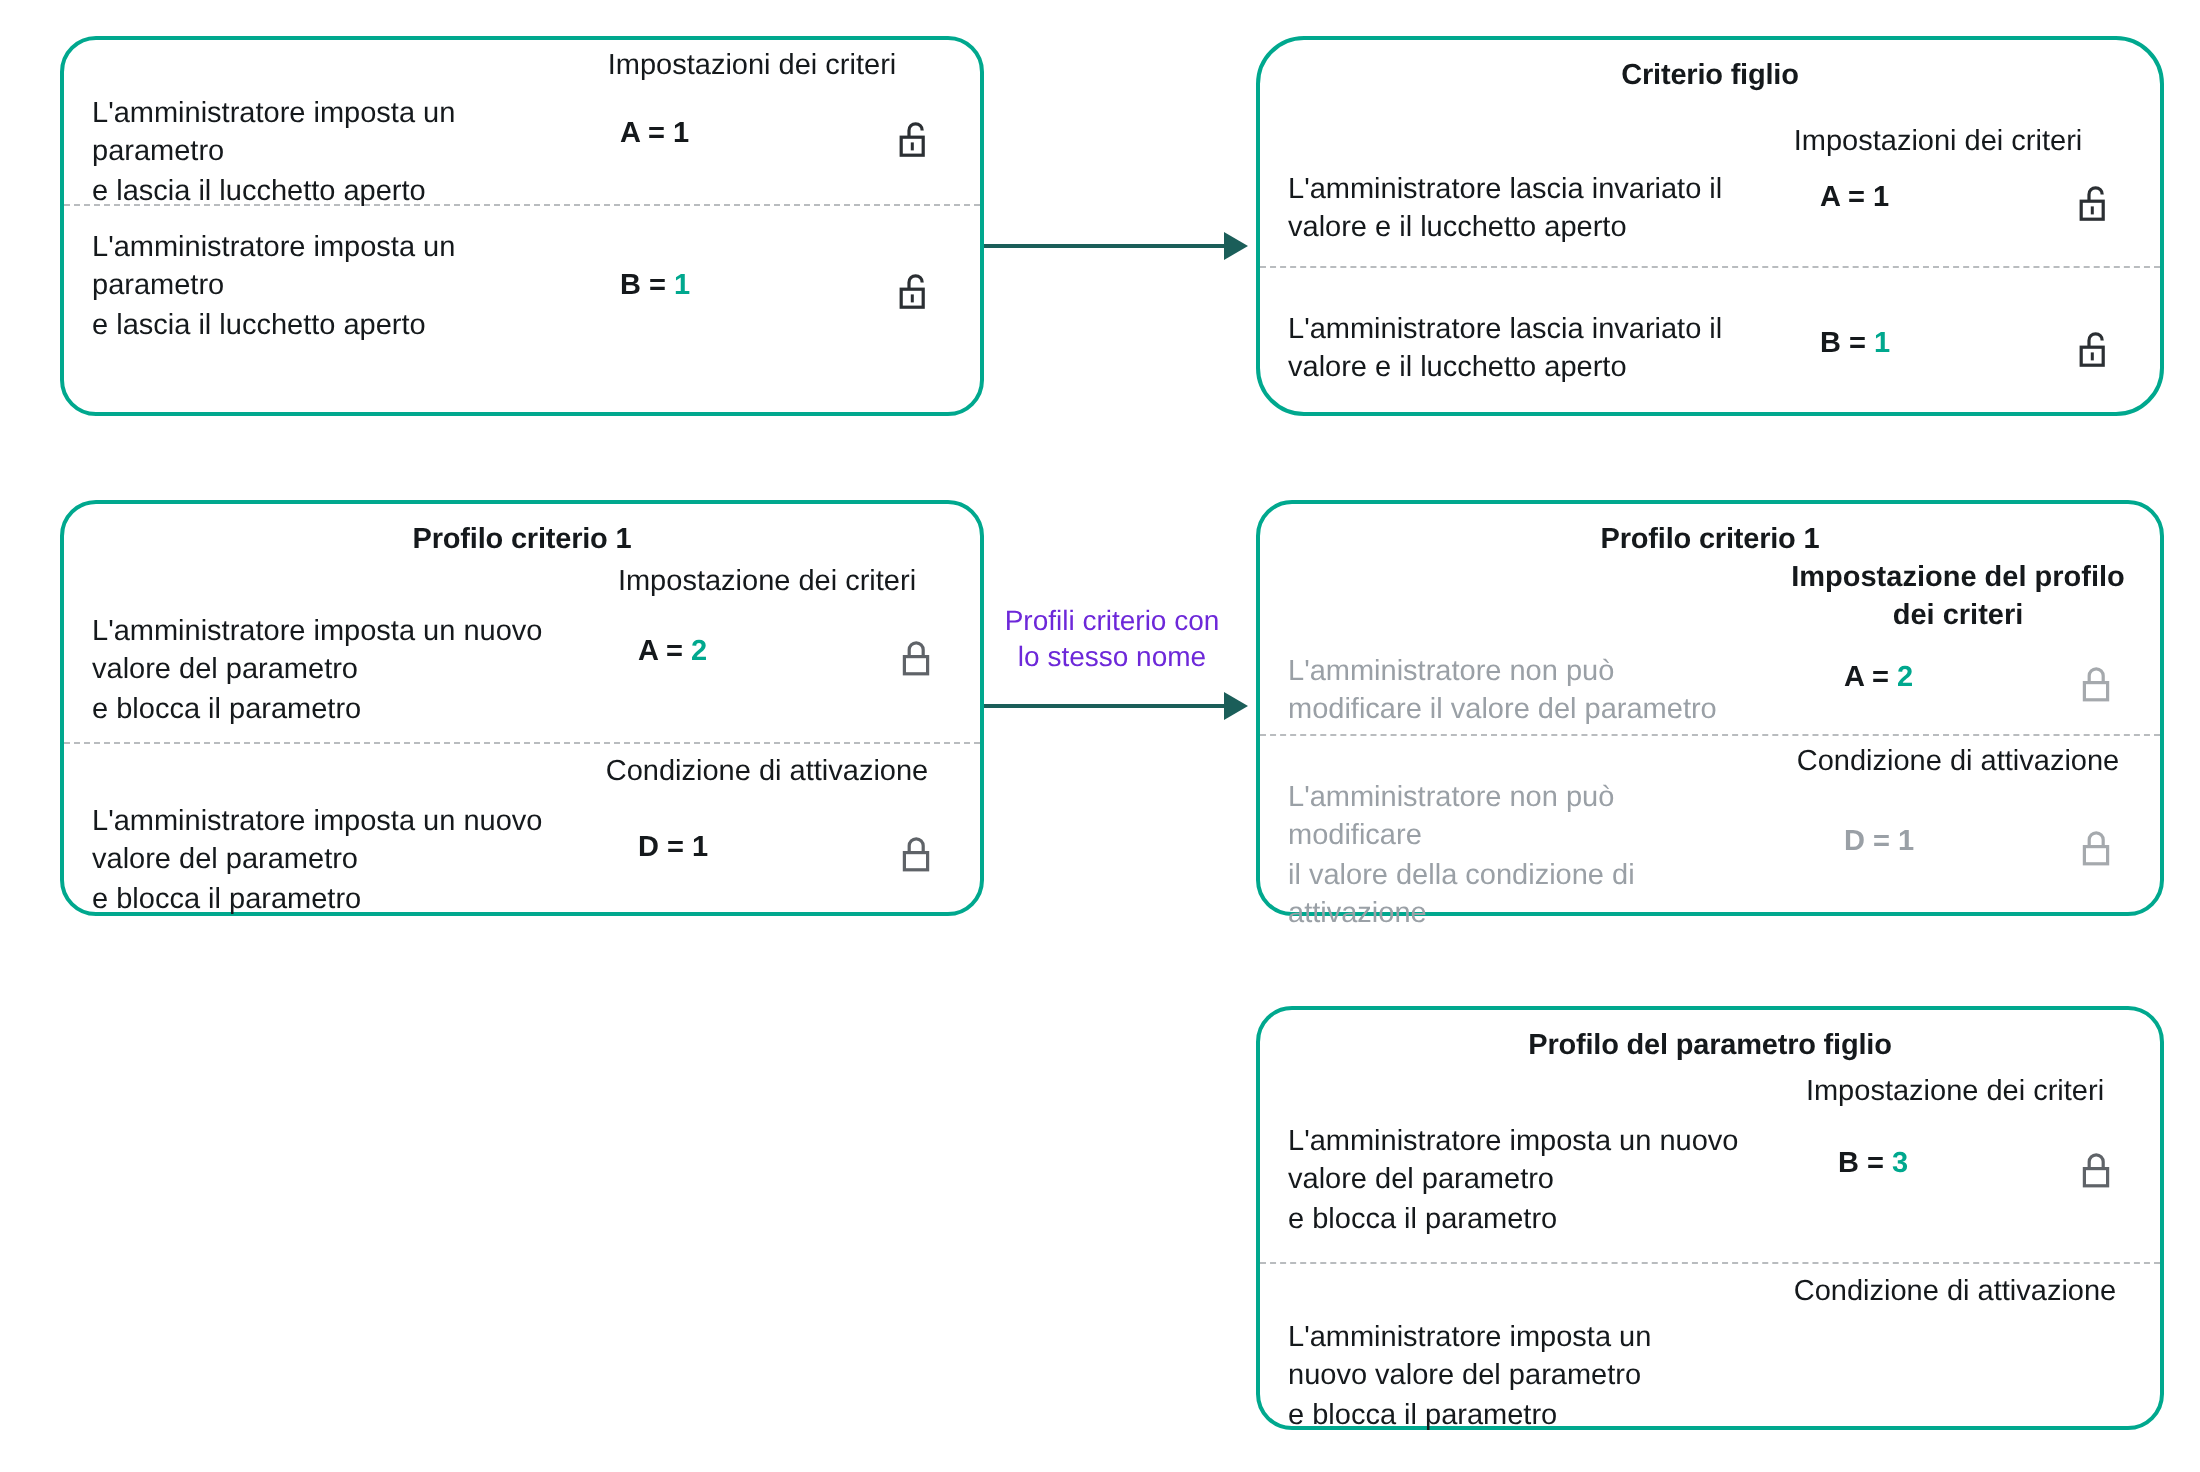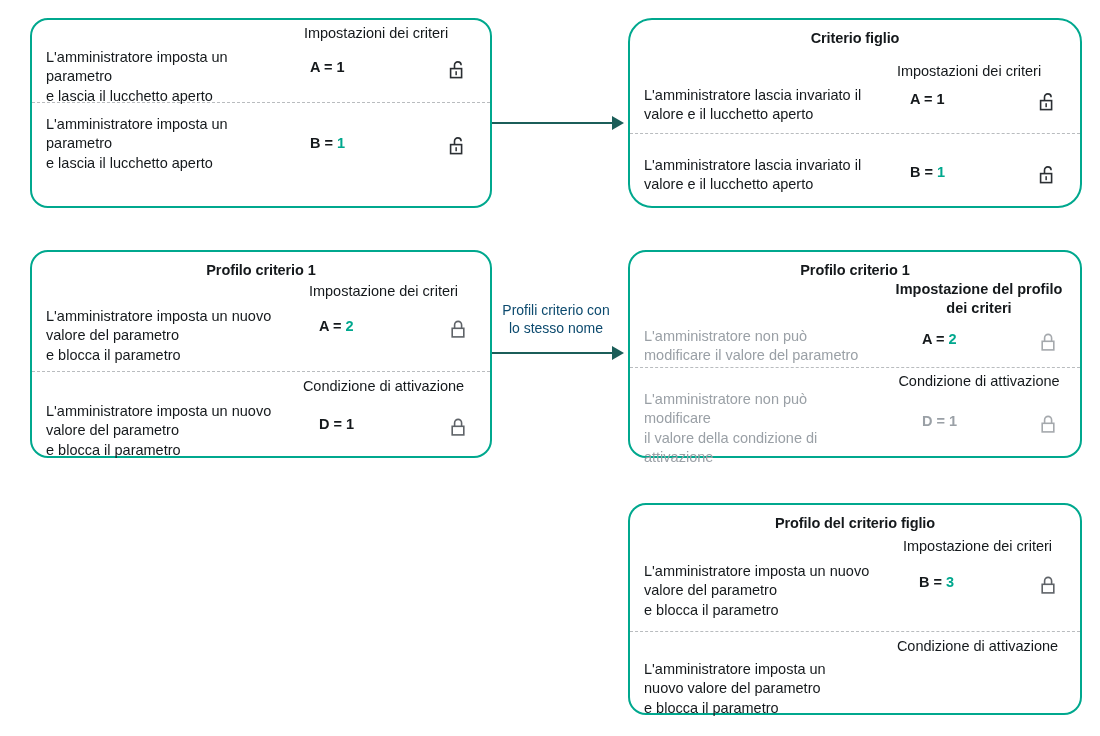--- a/index.html
+++ b/index.html
@@ -97,21 +97,21 @@
     height: 0;
     border-top: 7px solid transparent;
     border-bottom: 7px solid transparent;
     border-left: 12px solid #1b5e59;
   }
   .arrow-label {
     position: absolute;
     text-align: center;
     font-size: 14px;
     line-height: 1.3;
-    color: #0c4a6e;
+    color: #6d28d9;
     white-space: pre-line;
   }
 </style>
 </head>
 <body>
 
 <div class="card" style="left:30px; top:18px; width:462px; height:190px;">
 
   <div class="row divided" style="height:79px; margin-top:4px;">
     <div class="row-grid">
@@ -289,21 +289,21 @@
     </div>
   </div>
 </div>
 
 <div class="arrow-label" style="left:492px; top:301px; width:128px;">Profili criterio con
 lo stesso nome</div>
 <div class="arrow-line" style="left:492px; top:352px; width:122px;"></div>
 <div class="arrow-head" style="left:612px; top:346px;"></div>
 
 <div class="card" style="left:628px; top:503px; width:454px; height:212px;">
-  <div class="card-title">Profilo del criterio figlio</div>
+  <div class="card-title">Profilo del parametro figlio</div>
 
   <div class="row divided" style="height:95px; margin-top:6px;">
     <div class="row-grid">
       <div class="col-desc desc" style="width:245px; margin-top:25px;">L'amministratore imposta un nuovo
 valore del parametro
  e blocca il parametro</div>
       <div class="col-right">
         <div class="group-label" style="margin-top:0px;">Impostazione dei criteri</div>
         <div class="value-line" style="margin-top:18px; padding:0 6px 0 30px;gap:28px;">
           <span class="value"><span>B = </span><span class="num">3</span></span>

